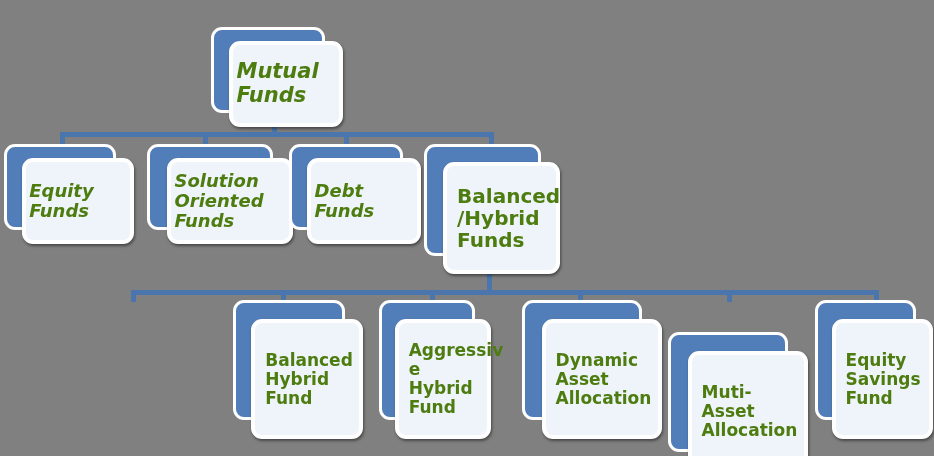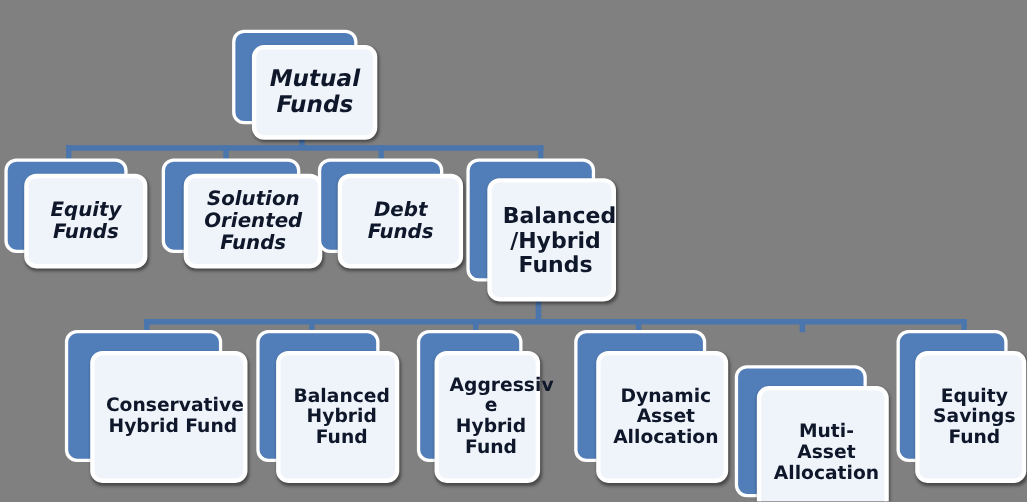--- a/index.html
+++ b/index.html
@@ -54,22 +54,21 @@
     border-radius: 11px;
     box-sizing: border-box;
     display: flex;
     align-items: center;
     justify-content: center;
     box-shadow: 1px 2px 3px rgba(0,0,0,0.45);
   }
   .node .front .txt {
     display: block;
     width: 100%;
-    text-align: center;
-    color: #0f172a;
+    color: #4d7c0f;
     line-height: 1.12;
     padding: 0 3px;
     box-sizing: border-box;
     white-space: pre-line;
   }
 
   
   .node.italic .front .txt {
     font-style: italic;
     font-weight: 600;
@@ -144,27 +143,20 @@
 
   <div class="node lvl2 bold focus" style="left:424px; top:144px; width:136px; height:130px;">
     <div class="back"></div>
     <div class="front">
       <span class="txt">Balanced
 /Hybrid
 Funds</span>
     </div>
   </div>
 
-  <div class="node lvl3 bold" style="left:59px; top:300px; width:166px; height:139px;">
-    <div class="back"></div>
-    <div class="front">
-      <span class="txt">Conservative
-Hybrid Fund</span>
-    </div>
-  </div>
 
   <div class="node lvl3 bold" style="left:233px; top:300px; width:130px; height:139px;">
     <div class="back"></div>
     <div class="front">
       <span class="txt">Balanced
 Hybrid
 Fund</span>
     </div>
   </div>
 

